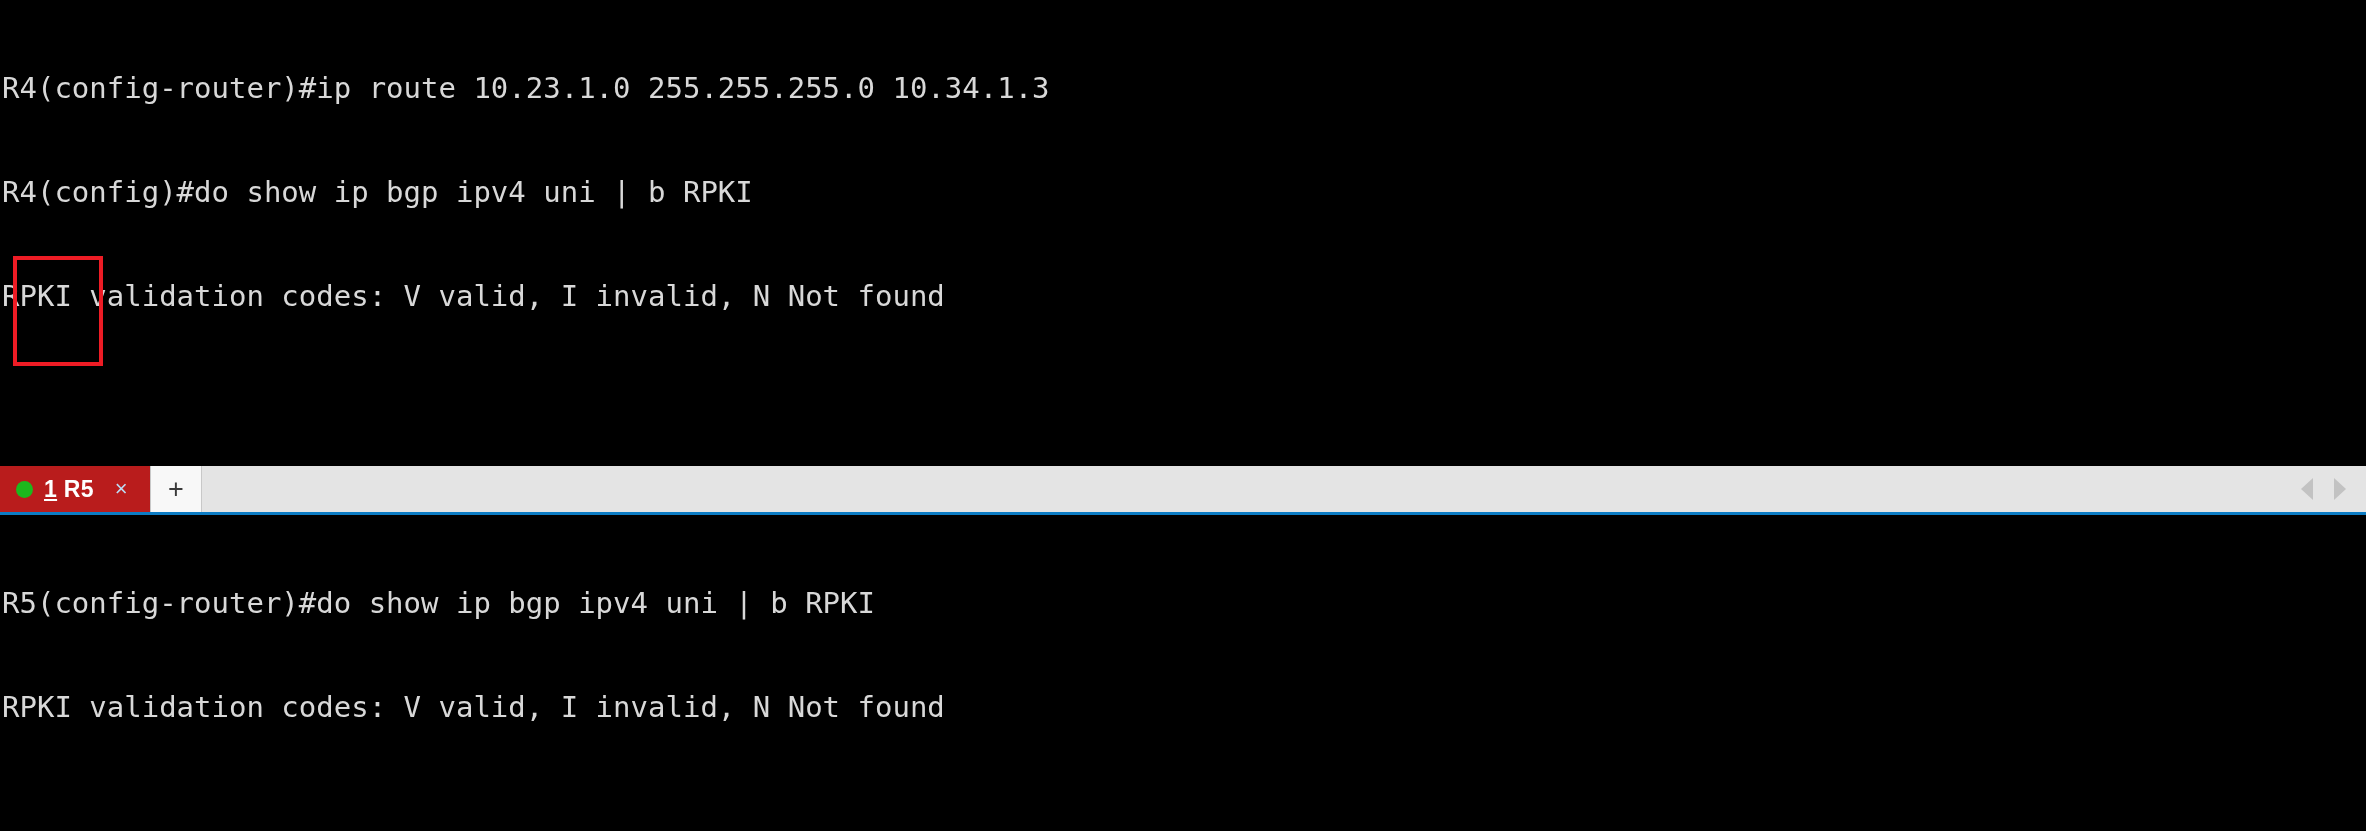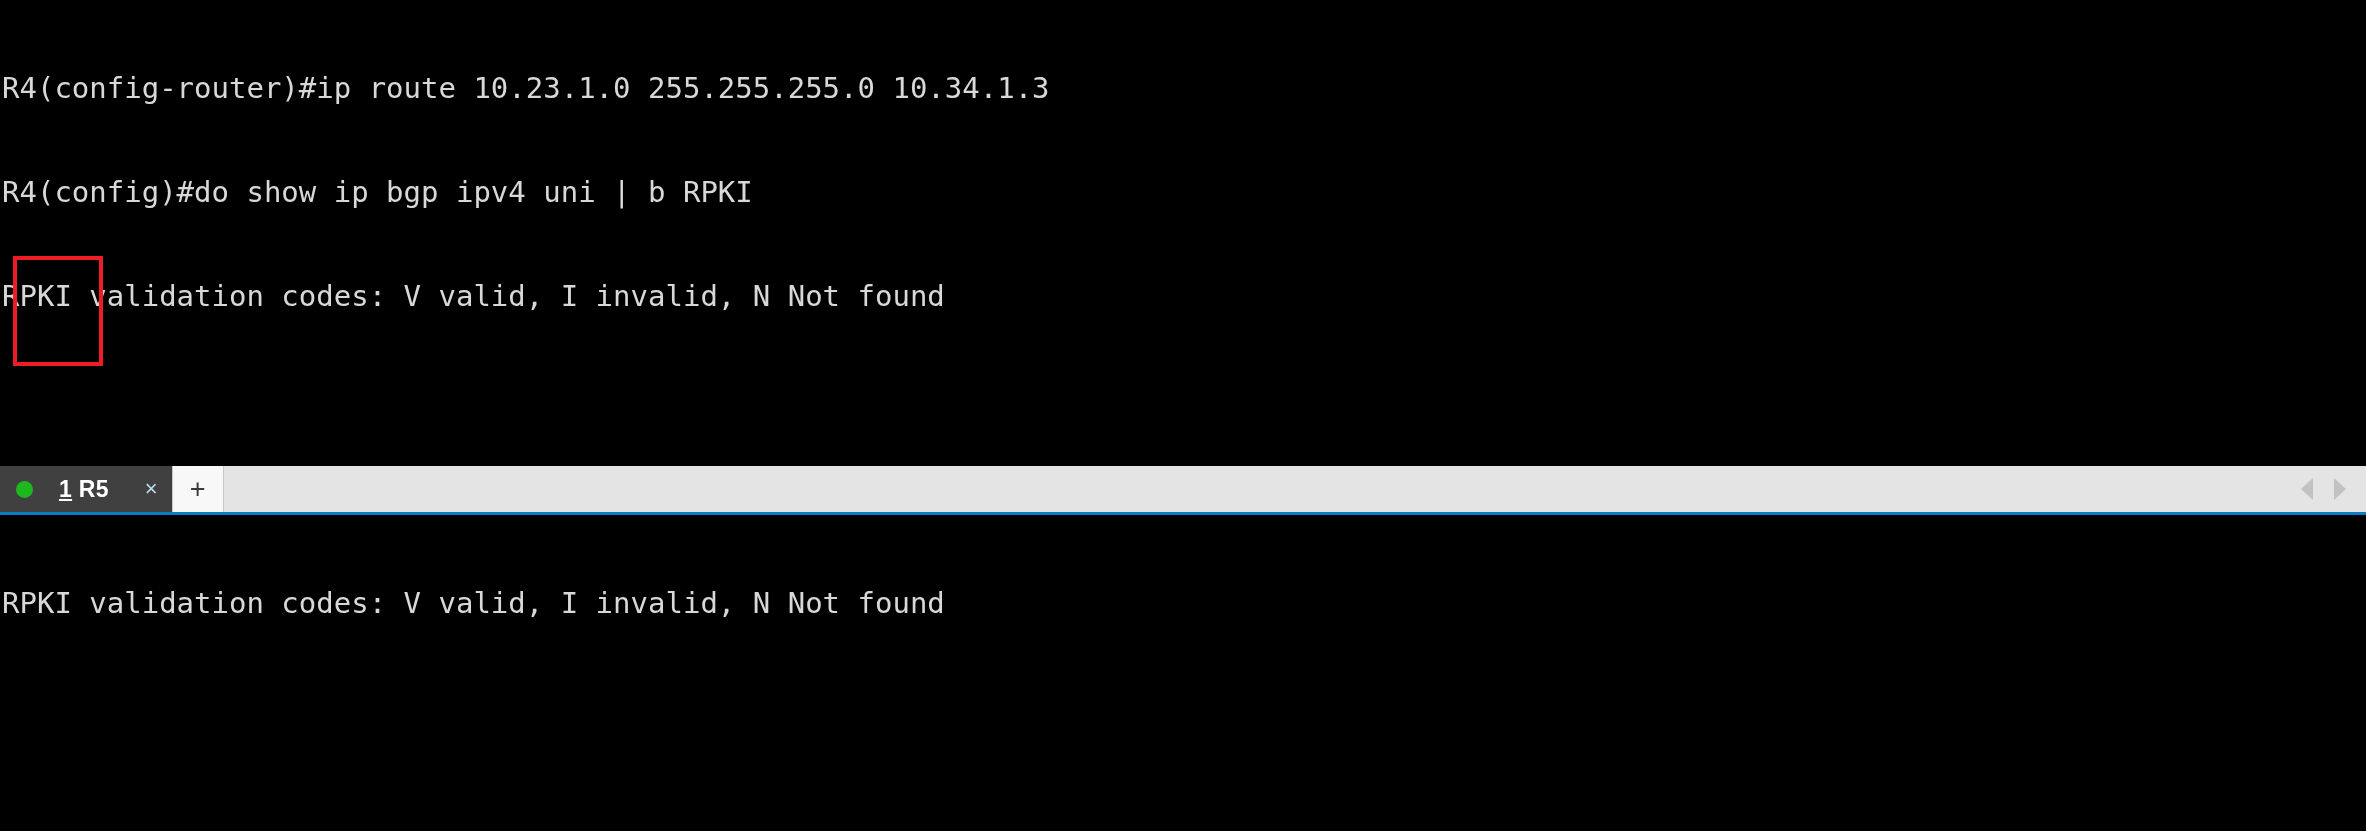--- a/index.html
+++ b/index.html
@@ -58,26 +58,26 @@
   #tab-bar {
     height: 49px;
     background: #e4e4e4;
     border-bottom: 3px solid #0c7cc4;
     display: flex;
     align-items: stretch;
     position: relative;
     font-family: "Liberation Sans", sans-serif;
   }
   .tab {
-    background: #404040;
+    background: #b91c1c;
     color: #ffffff;
     display: flex;
     align-items: center;
-    padding: 0 14px 0 16px;
-    gap: 26px;
+    padding: 0 20px 0 16px;
+    gap: 11px;
     font-size: 23px;
     font-weight: bold;
     min-width: 150px;
     cursor: pointer;
     user-select: none;
   }
   .status-dot {
     width: 17px; height: 17px;
     border-radius: 50%;
     background: #1db81d;
@@ -149,18 +149,19 @@
   </div>
   <div id="new-tab-button">+</div>
   <div id="tab-filler"></div>
   <div id="tab-scroll-controls">
     <span class="scroll-arrow left"></span>
     <span class="scroll-arrow right"></span>
   </div>
 </div>
 
 <div class="pane" id="pane-r5">
+  <div class="line">R5(config-router)#do show ip bgp ipv4 uni | b RPKI</div>
   <div class="line">RPKI validation codes: V valid, I invalid, N Not found</div>
   <div class="line blank"></div>
   
   
   
 </div>
 
 </body></html>

